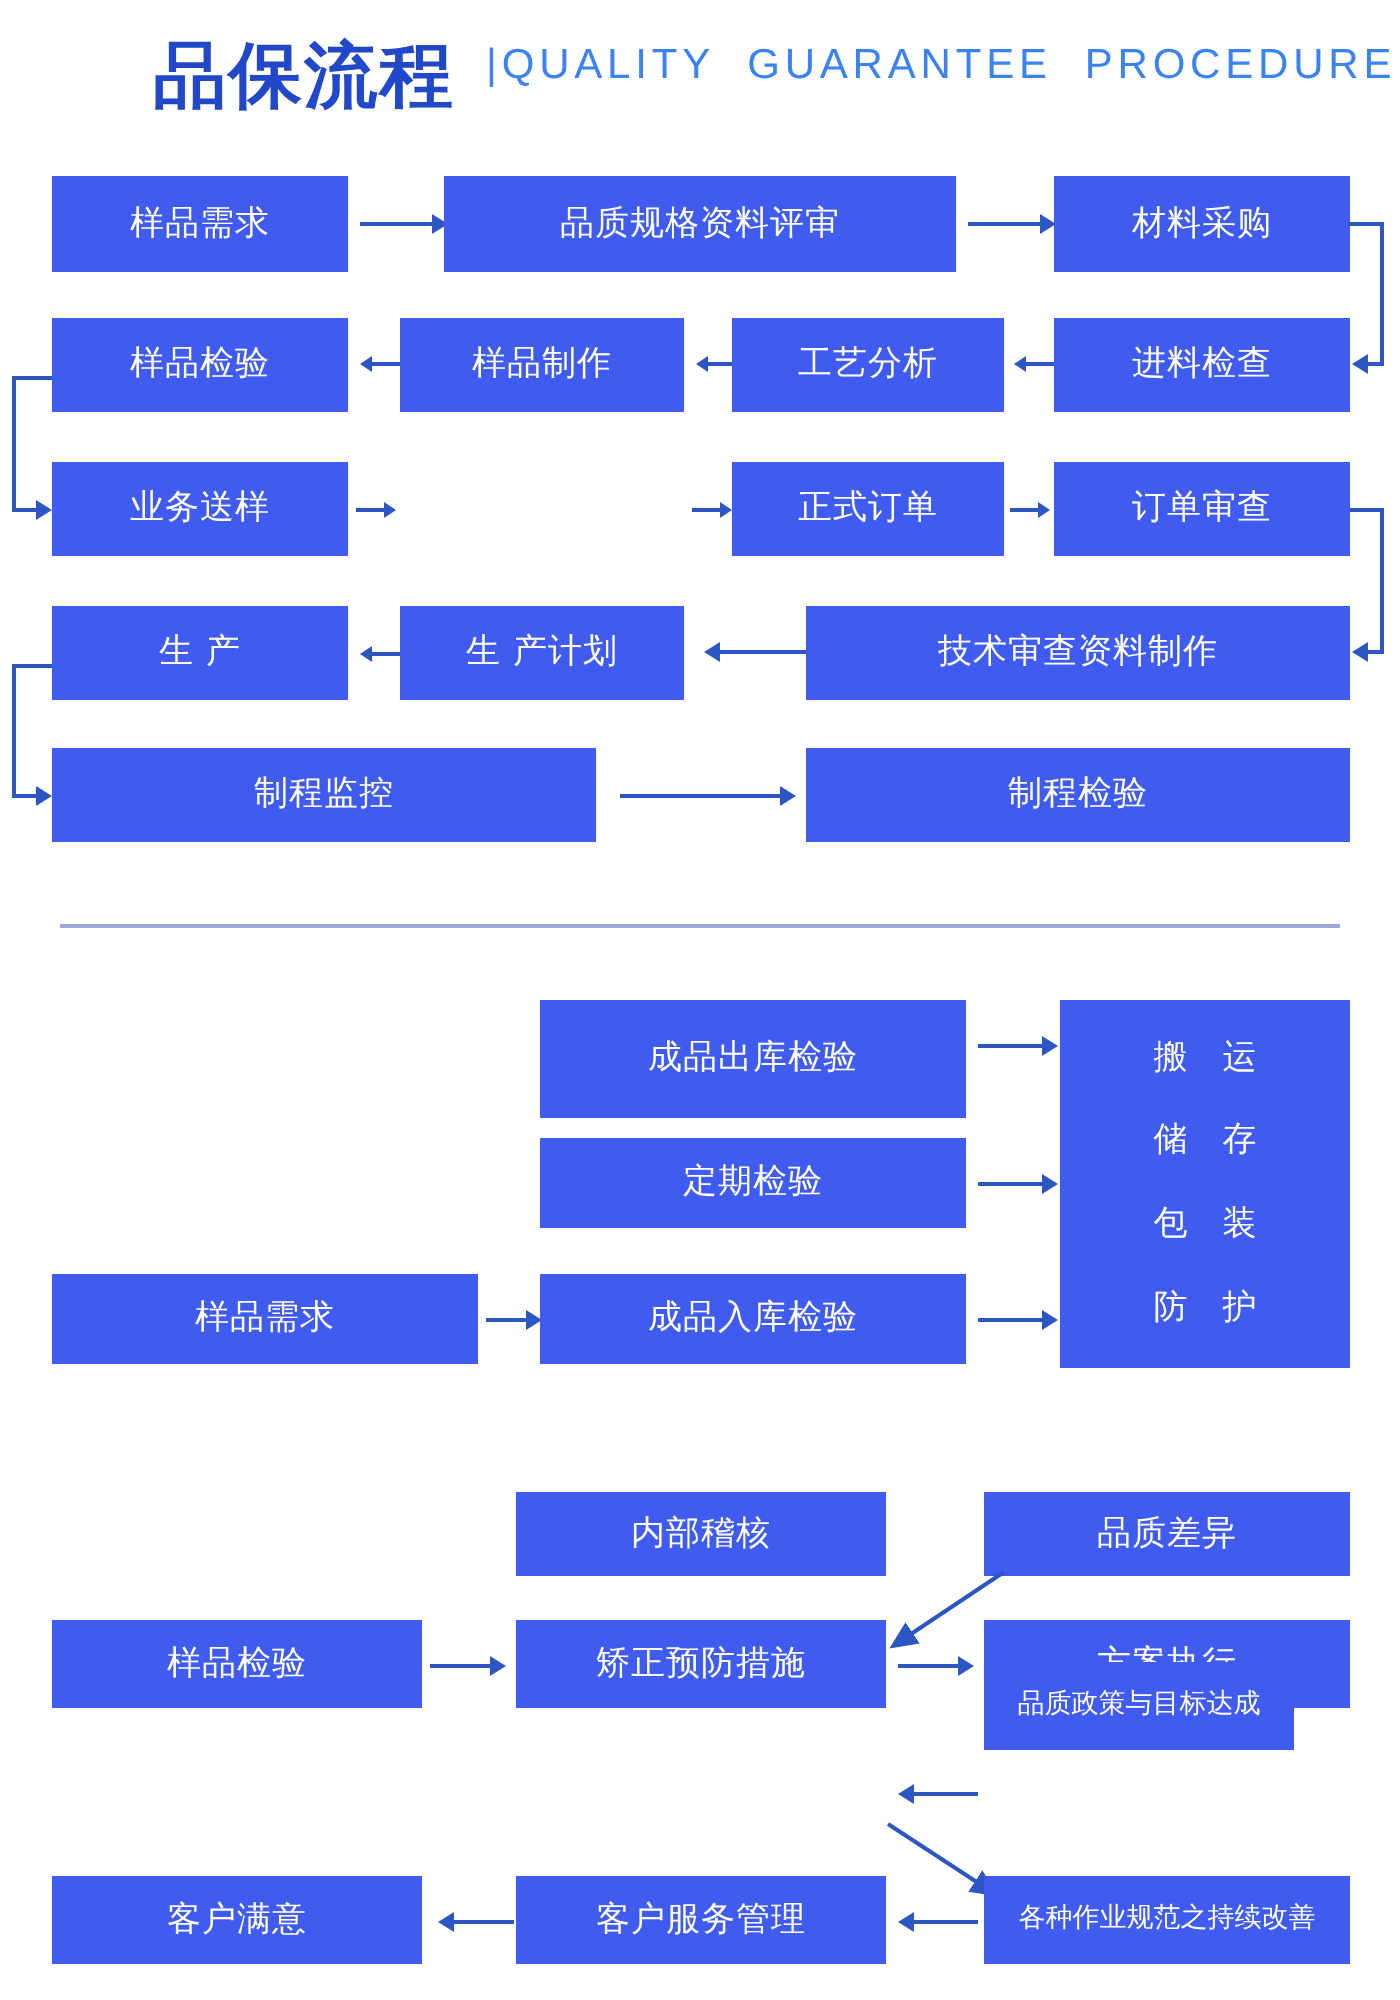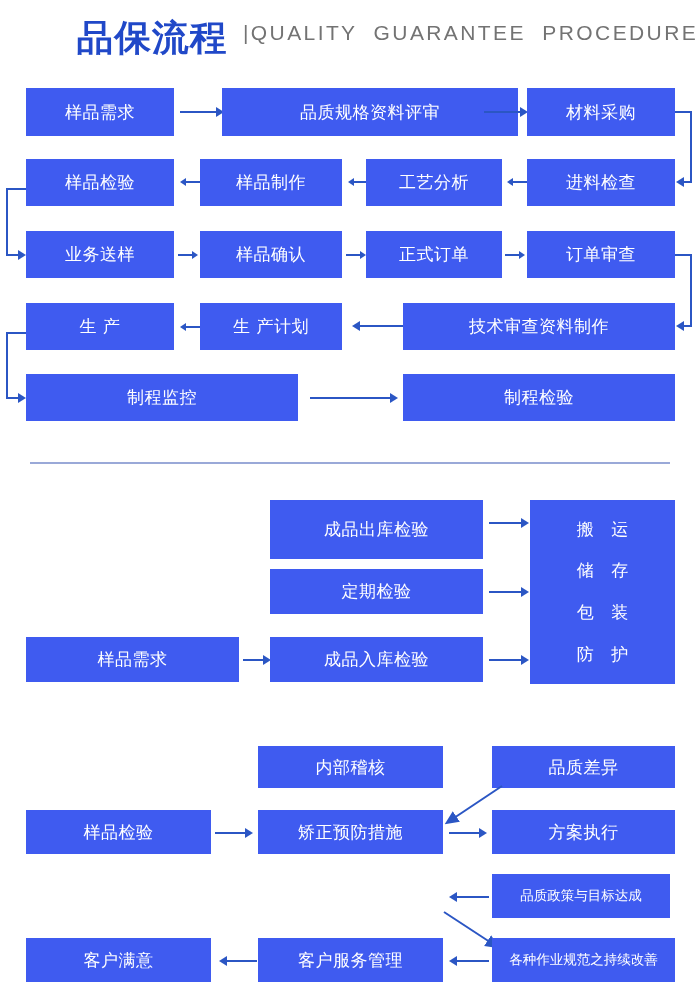--- a/index.html
+++ b/index.html
@@ -15,21 +15,21 @@
   .hdr{position:absolute;left:0;top:0;width:700px;height:72px;}
   .hdr-cn{
     position:absolute;left:78px;top:14px;
     font-size:36px;font-weight:bold;letter-spacing:1px;
     color:#2048c8;
     font-family:"DejaVu Sans","Liberation Sans",sans-serif;
     transform:scaleX(1.02);
   }
   .hdr-en{
     position:absolute;left:243px;top:21px;
-    font-size:21px;letter-spacing:2.4px;color:#737373;
+    font-size:21px;letter-spacing:2.4px;color:#3b82f6;
     white-space:pre;
     font-family:"Liberation Sans","DejaVu Sans",sans-serif;
   }
 
   
   .bx{
     position:absolute;
     background:#3f5bf0;
     color:#ffffff;
     display:flex;align-items:center;justify-content:center;
@@ -68,21 +68,21 @@
 
   <div class="hdr">
     <div class="hdr-cn">品保流程</div>
     <div class="hdr-en">|QUALITY  GUARANTEE  PROCEDURE</div>
   </div>
 
   <div class="bx" style="left:26px;top:88px;width:148px;height:48px;">样品需求</div>
   <div class="ln h" style="left:180px;top:111px;width:36px;"></div>
   <div class="ar r" style="left:216px;top:107px;"></div>
 
-  <div class="bx" style="left:222px;top:88px;width:296px;height:48px;">品质规格资料评审</div>
+  <div class="bx" style="left:222px;top:88px;width:256px;height:48px;">品质规格资料评审</div>
   <div class="ln h" style="left:484px;top:111px;width:36px;"></div>
   <div class="ar r" style="left:520px;top:107px;"></div>
 
   <div class="bx" style="left:527px;top:88px;width:148px;height:48px;">材料采购</div>
 
   <div class="ln h" style="left:675px;top:111px;width:17px;"></div>
   <div class="ln v" style="left:690px;top:111px;height:71px;"></div>
   <div class="ln h" style="left:684px;top:181px;width:8px;"></div>
   <div class="ar l" style="left:676px;top:177px;"></div>
 
@@ -103,21 +103,20 @@
 
   <div class="ln h" style="left:6px;top:188px;width:20px;"></div>
   <div class="ln v" style="left:6px;top:188px;height:67px;"></div>
   <div class="ln h" style="left:6px;top:254px;width:12px;"></div>
   <div class="ar r" style="left:18px;top:250px;"></div>
 
   <div class="bx" style="left:26px;top:231px;width:148px;height:47px;">业务送样</div>
   <div class="ln h" style="left:178px;top:254px;width:14px;"></div>
   <div class="ar rs" style="left:192px;top:251px;"></div>
 
-  <div class="bx" style="left:200px;top:231px;width:142px;height:47px;">样品确认</div>
   <div class="ln h" style="left:346px;top:254px;width:14px;"></div>
   <div class="ar rs" style="left:360px;top:251px;"></div>
 
   <div class="bx" style="left:366px;top:231px;width:136px;height:47px;">正式订单</div>
   <div class="ln h" style="left:505px;top:254px;width:14px;"></div>
   <div class="ar rs" style="left:519px;top:251px;"></div>
 
   <div class="bx" style="left:527px;top:231px;width:148px;height:47px;">订单审查</div>
 
   <div class="ln h" style="left:675px;top:254px;width:17px;"></div>
@@ -189,21 +188,21 @@
 
   <div class="bx" style="left:258px;top:810px;width:185px;height:44px;">矫正预防措施</div>
   <div class="ln h" style="left:449px;top:832px;width:30px;"></div>
   <div class="ar r" style="left:479px;top:828px;"></div>
 
   <div class="bx" style="left:492px;top:810px;width:183px;height:44px;">方案执行</div>
 
   <div class="ln h" style="left:457px;top:896px;width:32px;"></div>
   <div class="ar l" style="left:449px;top:892px;"></div>
 
-  <div class="bx sm" style="left:492px;top:874px;width:178px;height:44px;" style2="">品质政策与目标达成</div>
+  <div class="bx sm" style="left:492px;top:831px;width:155px;height:44px;" style2="">品质政策与目标达成</div>
 
   <svg class="diag" style="left:438px;top:910px;width:80px;height:48px;" viewBox="0 0 80 48">
     <defs>
       <marker id="drArrow" markerWidth="7" markerHeight="7" refX="5" refY="3.2" orient="auto">
         <path d="M0,0 L7,3.2 L0,6.4 z" fill="#2b56c4"></path>
       </marker>
     </defs>
     <line x1="6" y1="2" x2="58" y2="36" stroke="#2b56c4" stroke-width="2" marker-end="url(#drArrow)"></line>
   </svg>
 

